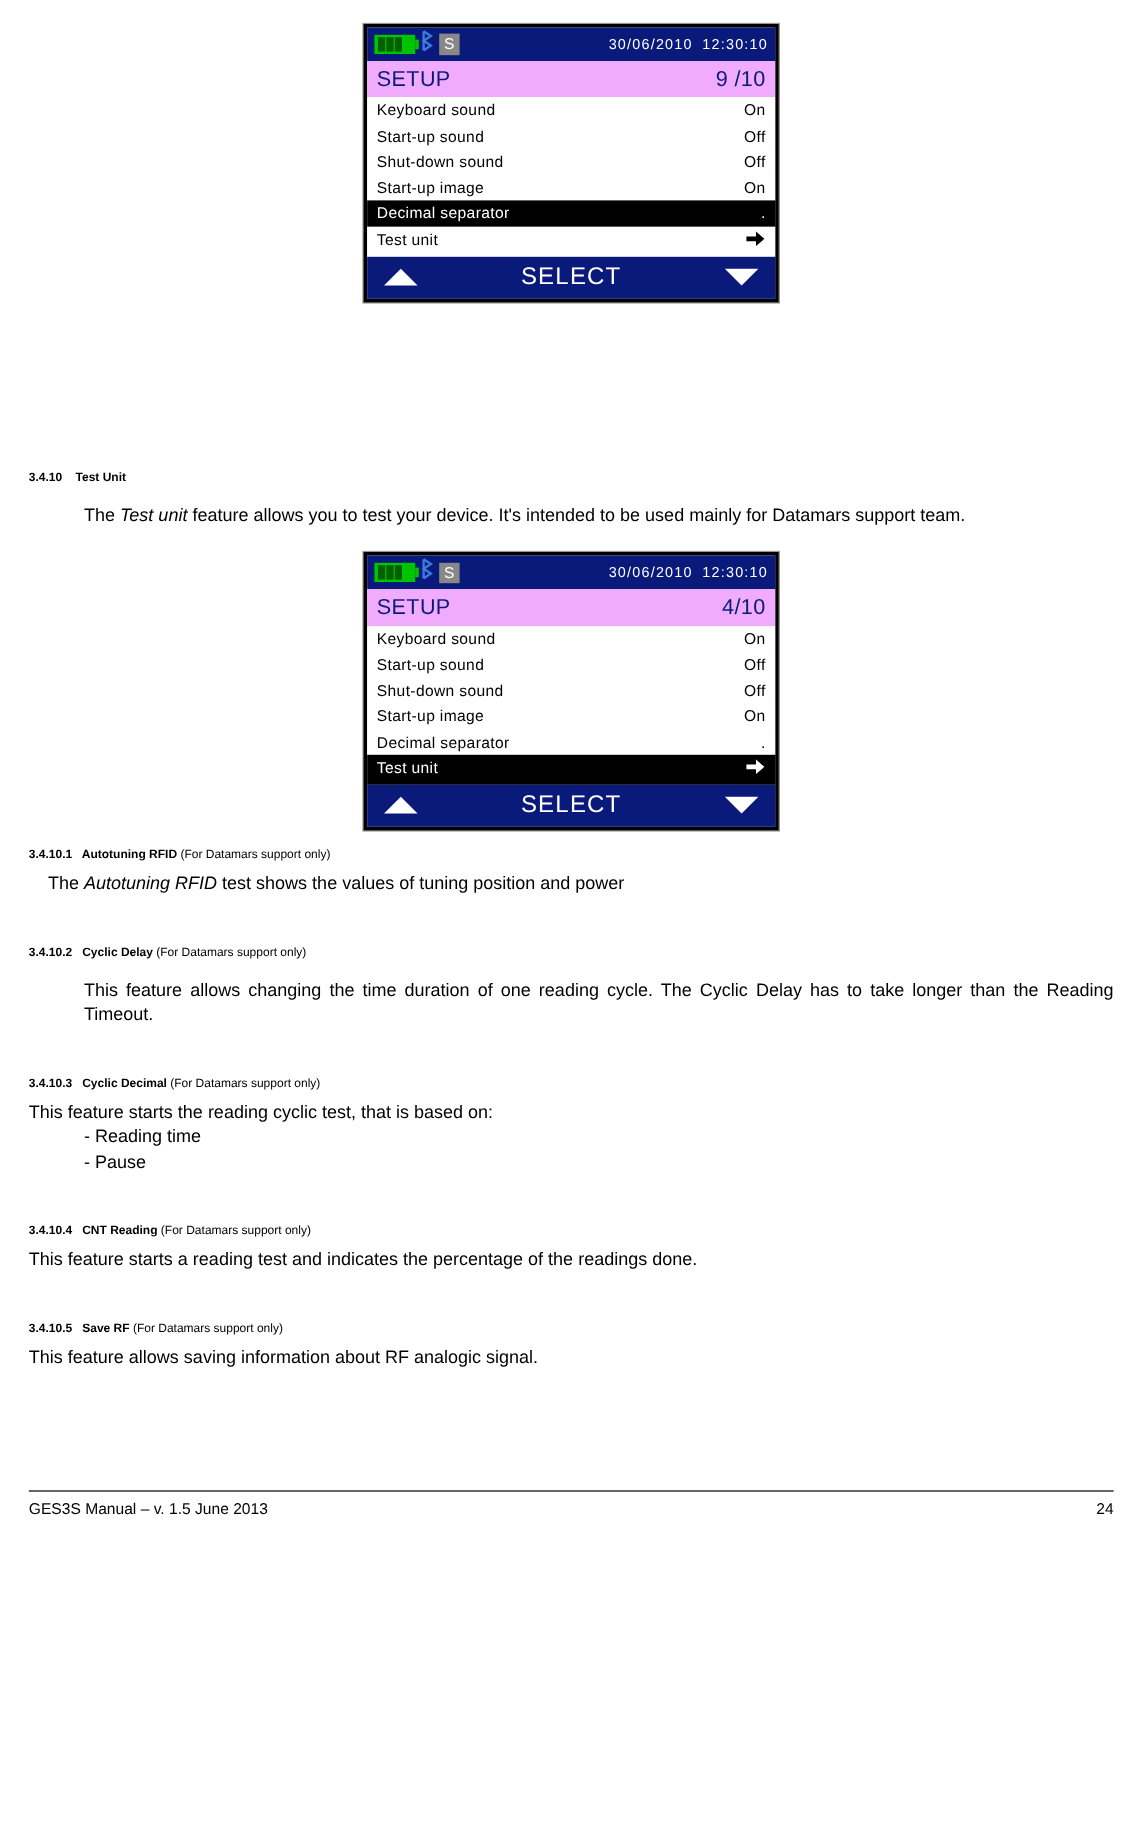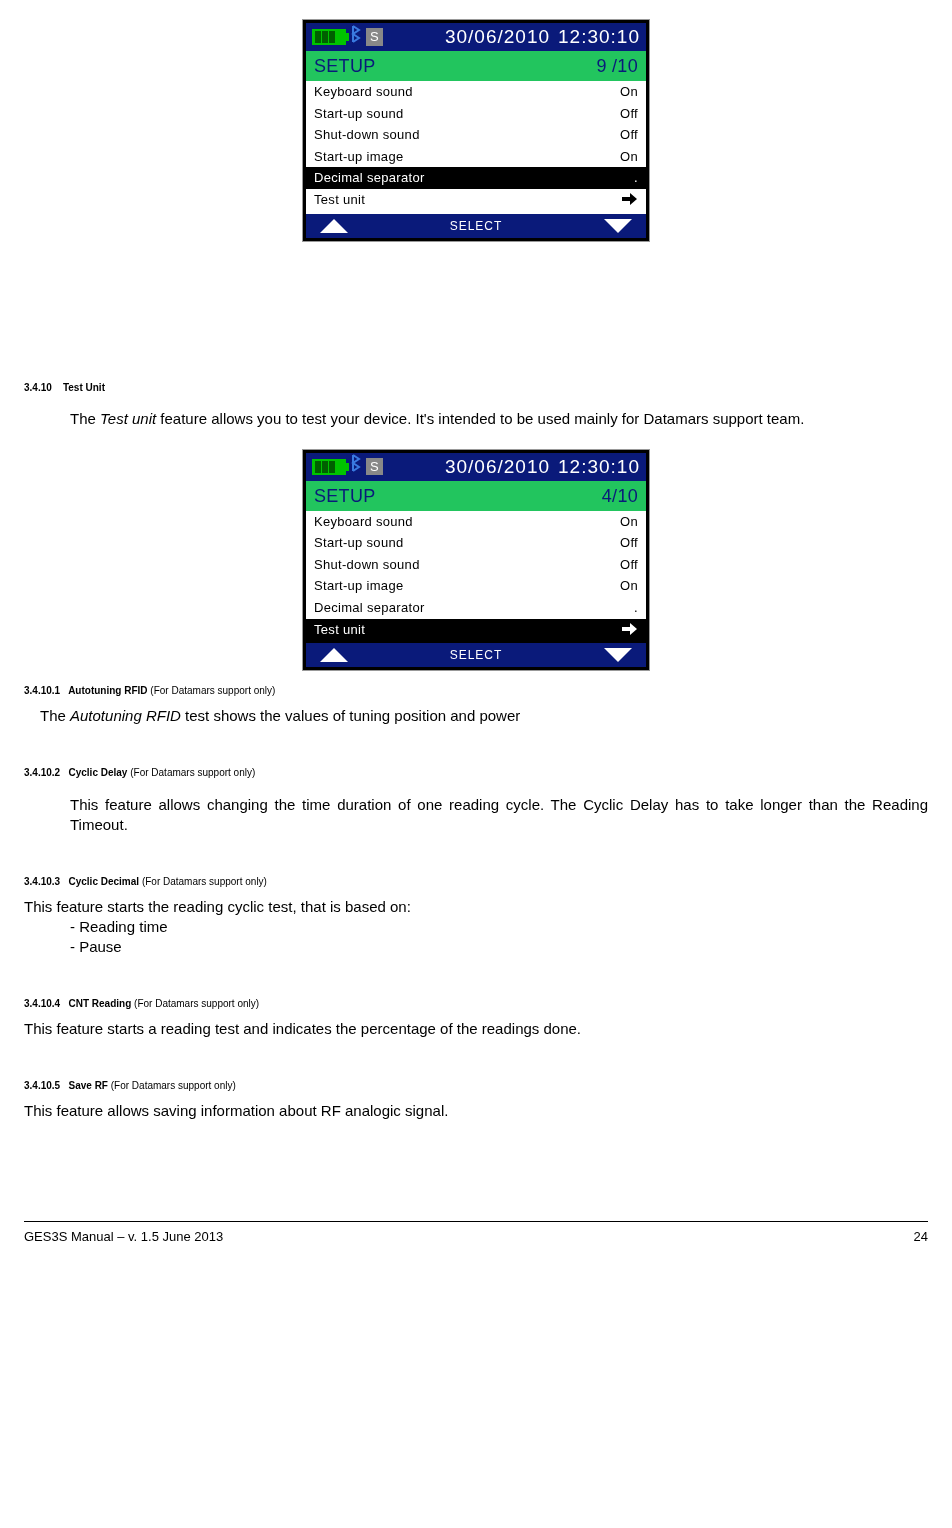--- a/index.html
+++ b/index.html
@@ -54,23 +54,23 @@
     margin-right: 4px;
     font-size: 18px;
   }
   .signal-s {
     background: #888;
     color: #fff;
     padding: 0 4px;
     font-size: 13px;
     margin-right: auto;
   }
-  .datetime { font-size: 19px; letter-spacing: 1px; }
+  .datetime { font-size: 12px; letter-spacing: 1px; }
   .setup-header {
-    background: #22c55e;
+    background: #f0abfc;
     color: #0a1a7a;
     display: flex;
     justify-content: space-between;
     padding: 3px 8px;
     font-size: 18px;
     font-weight: normal;
   }
   .menu-row {
     display: flex;
     justify-content: space-between;
@@ -83,21 +83,21 @@
     background: #000;
     color: #fff;
   }
   .bottom-bar {
     background: #0a1a7a;
     color: #fff;
     display: flex;
     justify-content: space-between;
     align-items: center;
     padding: 4px 14px;
-    font-size: 12px;
+    font-size: 20px;
   }
   .bottom-bar .tri-up, .bottom-bar .tri-down {
     width: 0; height: 0; border-style: solid;
   }
   .tri-up { border-width: 0 14px 14px 14px; border-color: transparent transparent #fff transparent; }
   .tri-down { border-width: 14px 14px 0 14px; border-color: #fff transparent transparent transparent; }
   .select-label { letter-spacing: 1px; }
 
   h3.sec-head { font-size: 10px; font-weight: bold; margin: 40px 0 8px 0; }
   .after-num { font-weight: bold; }

